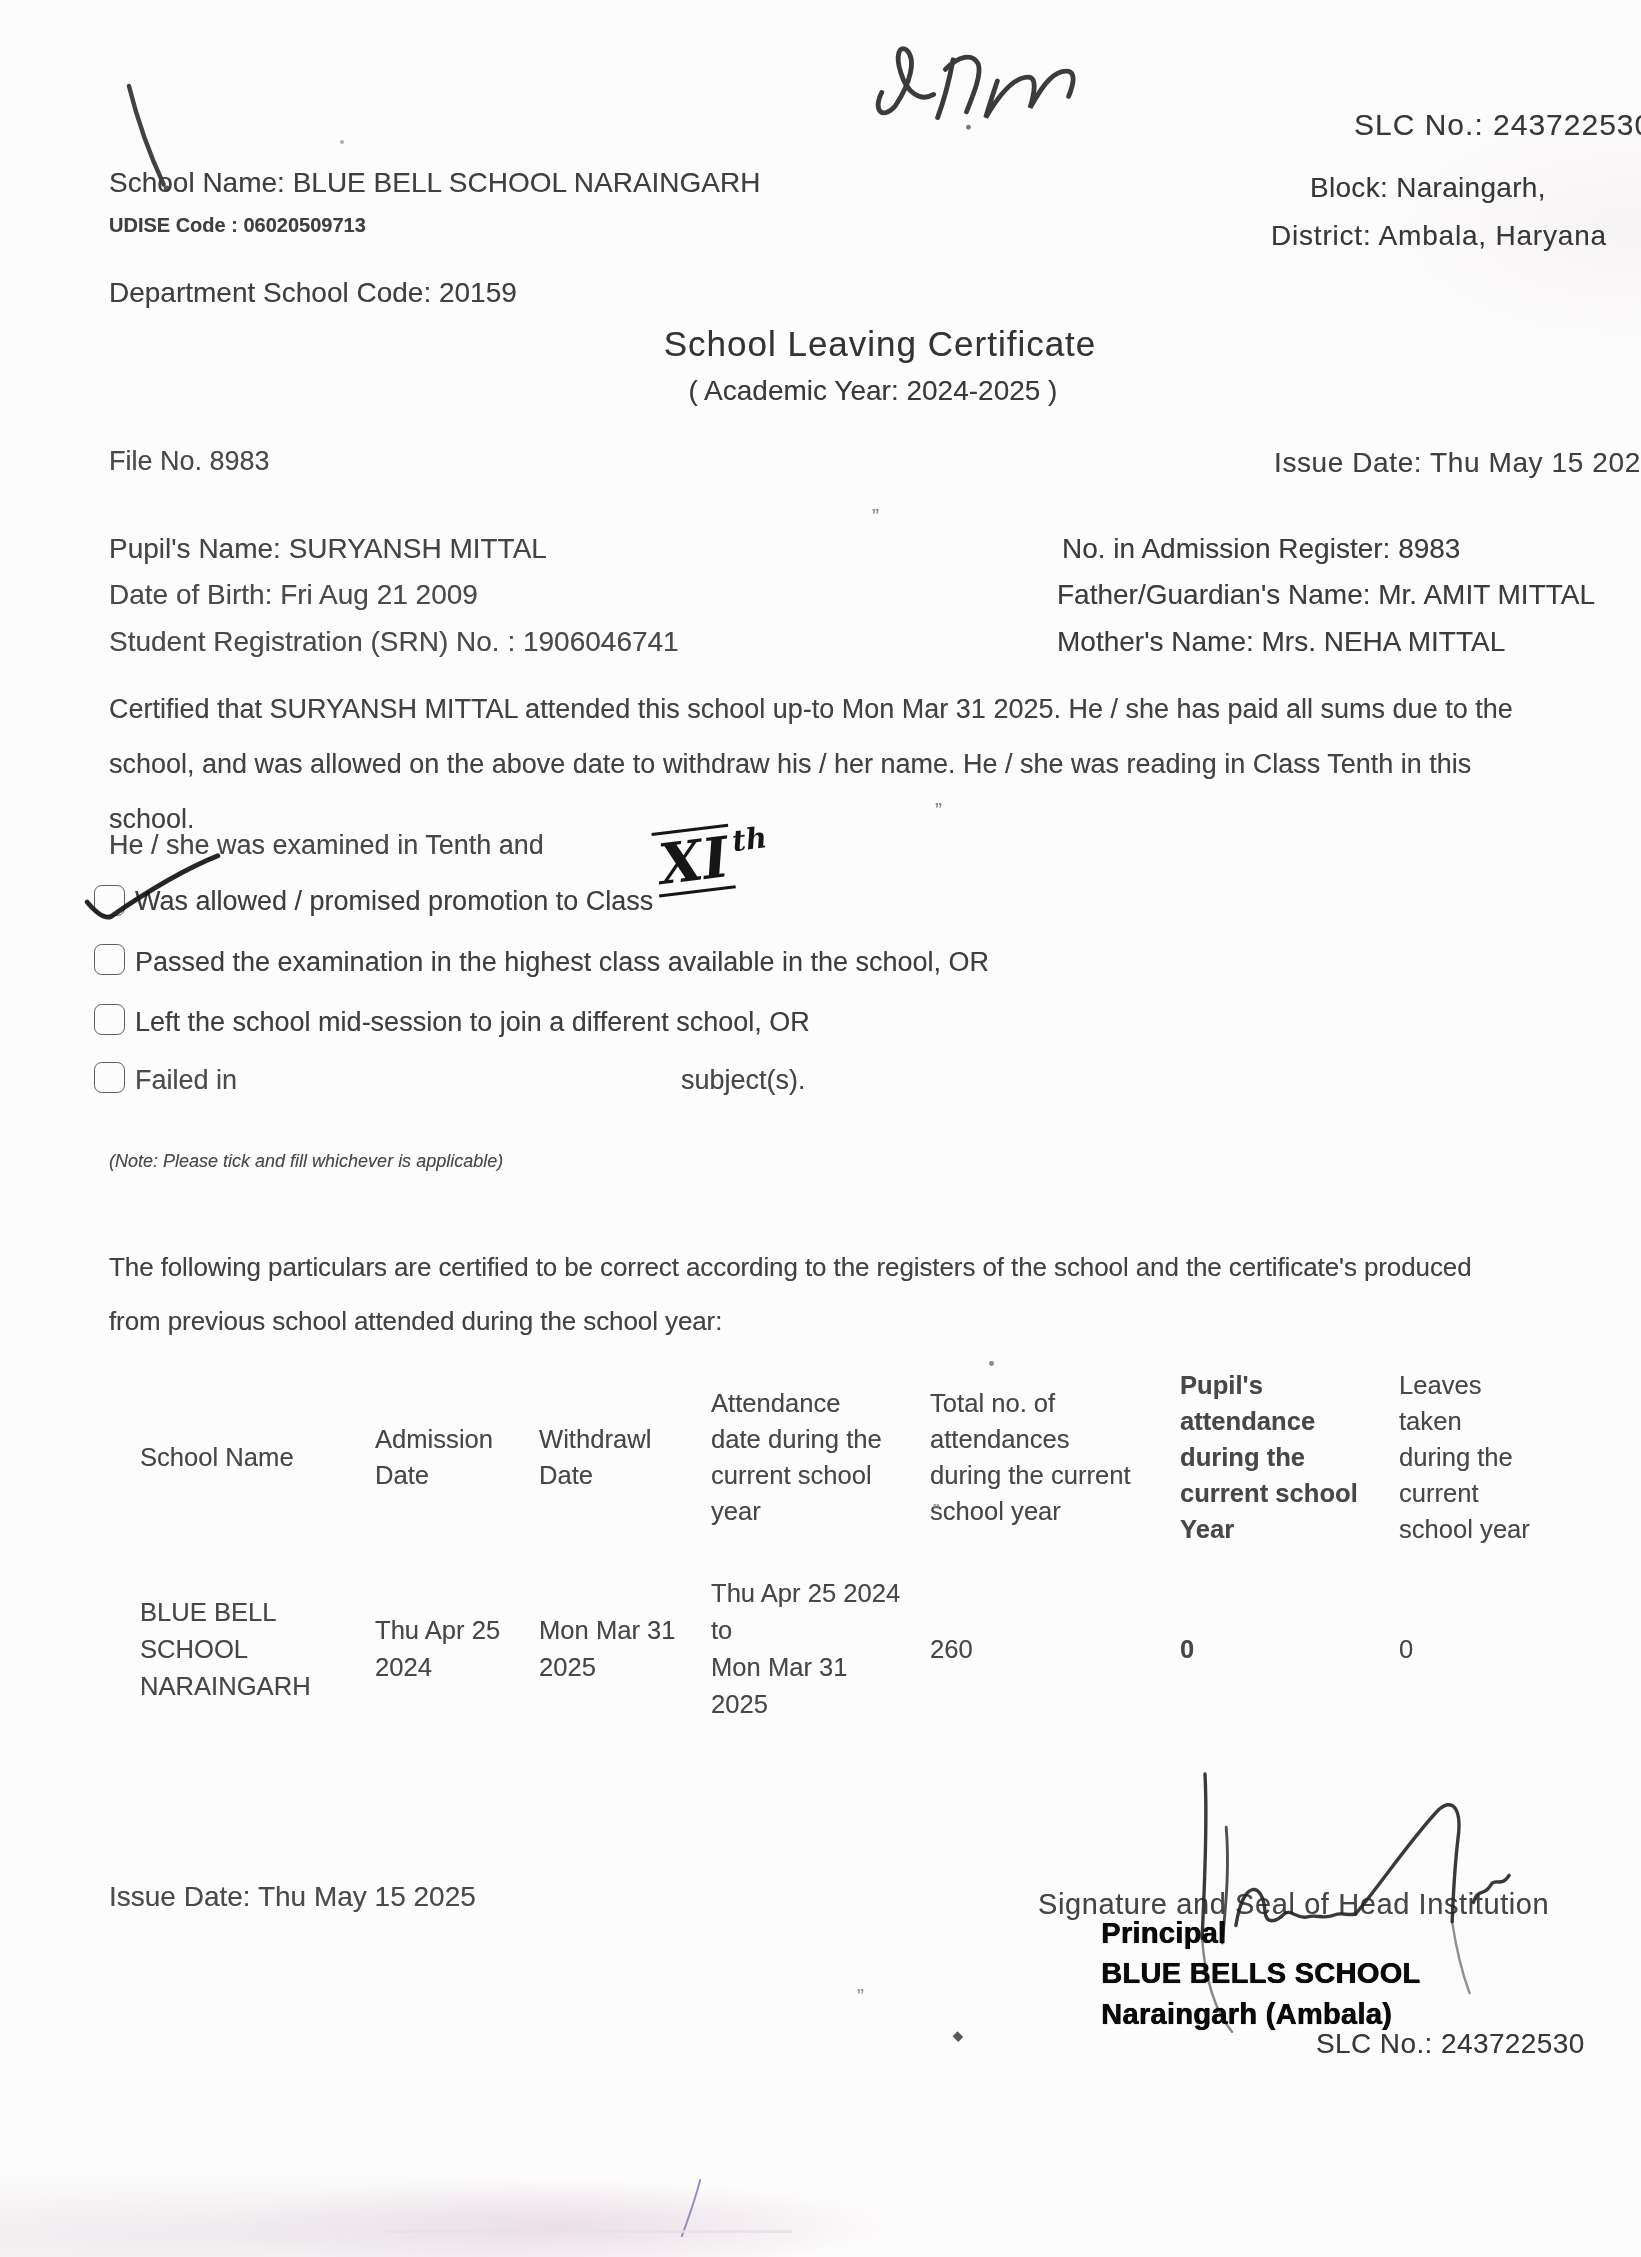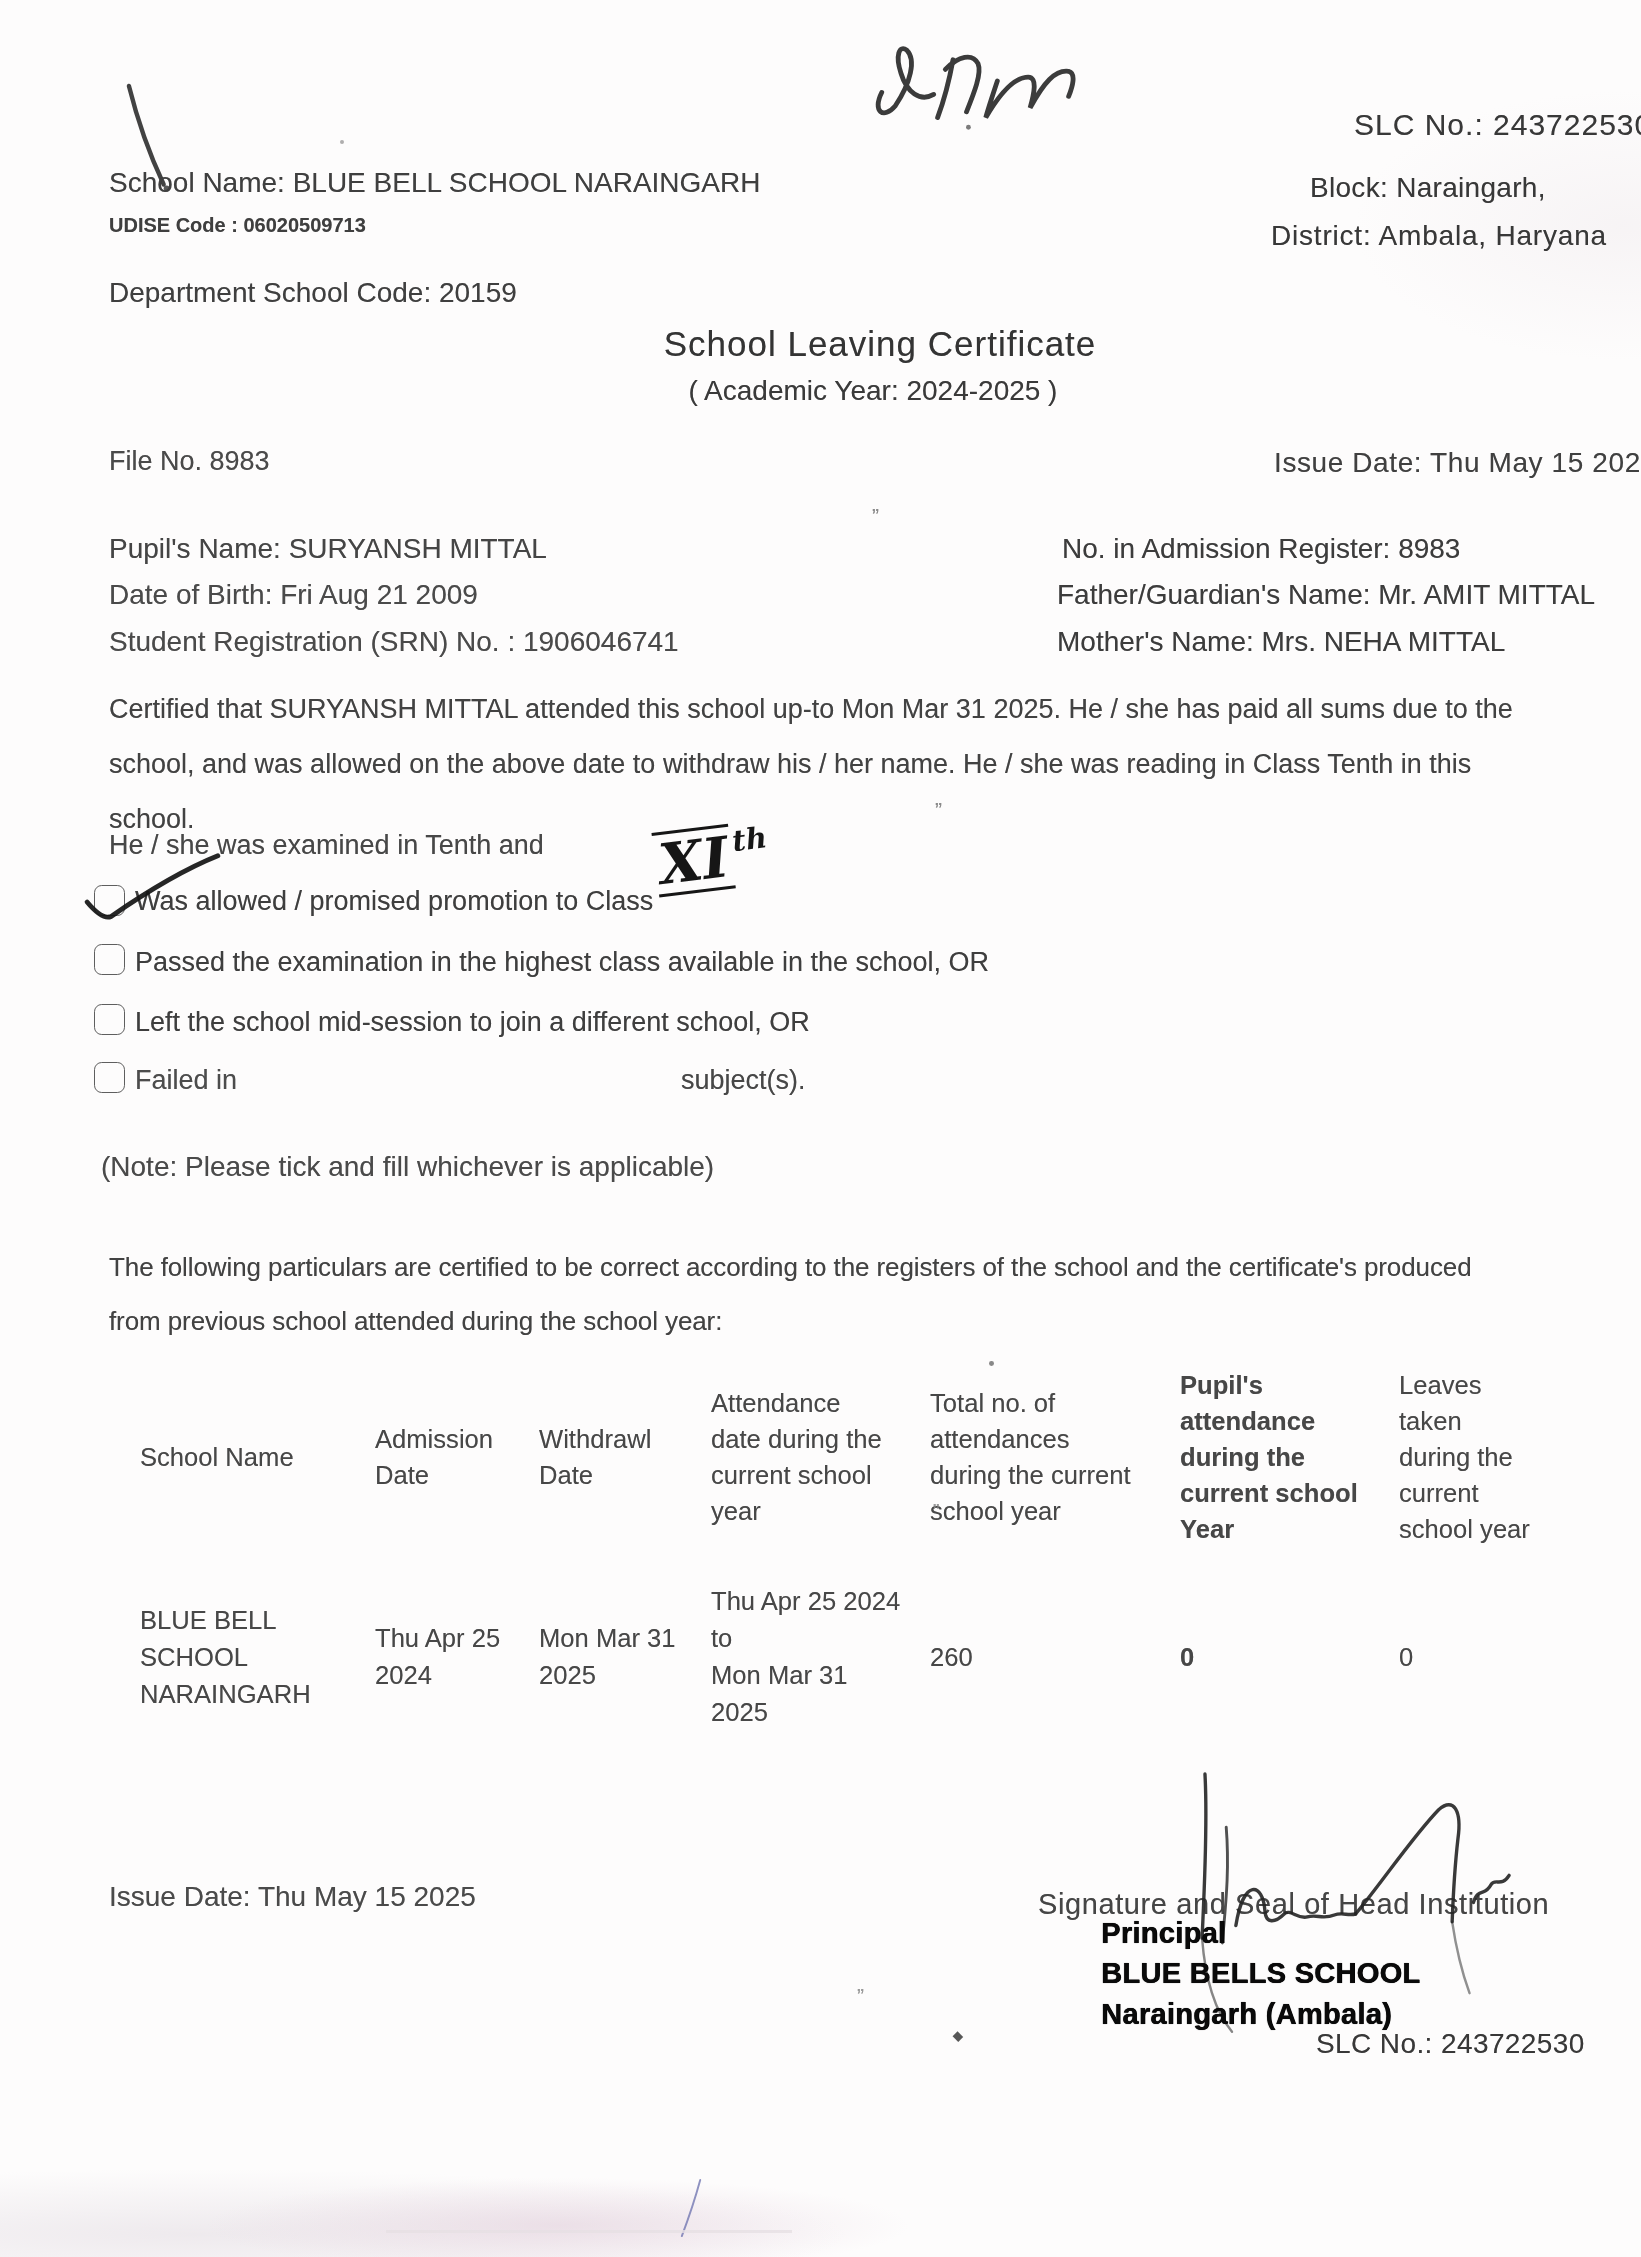--- a/index.html
+++ b/index.html
@@ -13,21 +13,21 @@
       linear-gradient(#fdfcfc,#fdfcfc);
   }
   .t{position:absolute;white-space:nowrap;text-shadow:0 0 0.5px rgba(20,20,20,.35);}
   .para{position:absolute;white-space:pre-line;text-shadow:0 0 0.5px rgba(20,20,20,.35);}
   .center{transform:translateX(-50%);margin-left:18px;}
   .cb{position:absolute;width:29px;height:29px;border:1.9px solid #5e5e5e;border-radius:7.7px;background:transparent;}
   .optlabel{font-size:27px;color:#3e3e3e;}
   .tablewrap{position:absolute;left:140px;top:1363px;}
   .trow{display:flex;align-items:center;}
   .thead{min-height:188px;}
-  .tbody{min-height:154px;margin-top:29px;}
+  .tbody{min-height:154px;margin-top:21px;}
   .tc{flex:0 0 auto;font-size:25.6px;line-height:36px;color:#474747;}
   .tbody .tc{line-height:37px;}
   .tc span{display:inline-block;white-space:pre-line;text-shadow:0 0 0.5px rgba(20,20,20,.3);}
   .c1{width:235px;} .c2{width:164px;} .c3{width:172px;} .c4{width:219px;}
   .c5{width:250px;} .c6{width:219px;font-weight:bold;} .c7{width:184px;}
   .stamp{position:absolute;left:1101px;font-weight:700;color:#0a0a0a;font-size:29px;
          letter-spacing:0.3px;text-shadow:0.6px 0 0 #000, 0 0 1px rgba(0,0,0,.55);white-space:nowrap;}
   .hand{font-family:"DejaVu Serif",serif;font-style:italic;font-weight:700;color:#161616;}
   svg{position:absolute;overflow:visible;}
   .speck{position:absolute;background:#3a3a3a;}
@@ -92,21 +92,21 @@
   <div class="cb" style="left:94px;top:944px;"></div>
   <div class="t optlabel" style="left:135px;top:947px;">Passed the examination in the highest class available in the school, OR</div>
 
   <div class="cb" style="left:94px;top:1004px;"></div>
   <div class="t optlabel" style="left:135px;top:1007px;">Left the school mid-session to join a different school, OR</div>
 
   <div class="cb" style="left:94px;top:1062px;"></div>
   <div class="t optlabel" style="left:135px;top:1065px;color:#4c4c4c;">Failed in</div>
   <div class="t optlabel" style="left:681px;top:1065px;color:#474747;">subject(s).</div>
 
-  <div class="t" style="left:101px;top:1151px;font-size:28px;color:#4a4a4a;">(Note: Please tick and fill whichever is applicable)</div>
+  <div class="t" style="left:109px;top:1151px;font-size:18px;color:#4a4a4a;font-style:italic;">(Note: Please tick and fill whichever is applicable)</div>
 
   <div class="para" style="left:109px;top:1240px;width:1535px;font-size:26px;letter-spacing:-0.1px;line-height:54px;color:#424242;">The following particulars are certified to be correct according to the registers of the school and the certificate's produced
 from previous school attended during the school year:</div>
 
   <div class="tablewrap">
     <div class="trow thead">
       <div class="tc c1"><span style="max-width:164px;">School Name</span></div>
       <div class="tc c2"><span style="max-width:121px;">Admission
 Date</span></div>
       <div class="tc c3"><span style="max-width:126px;">Withdrawl

